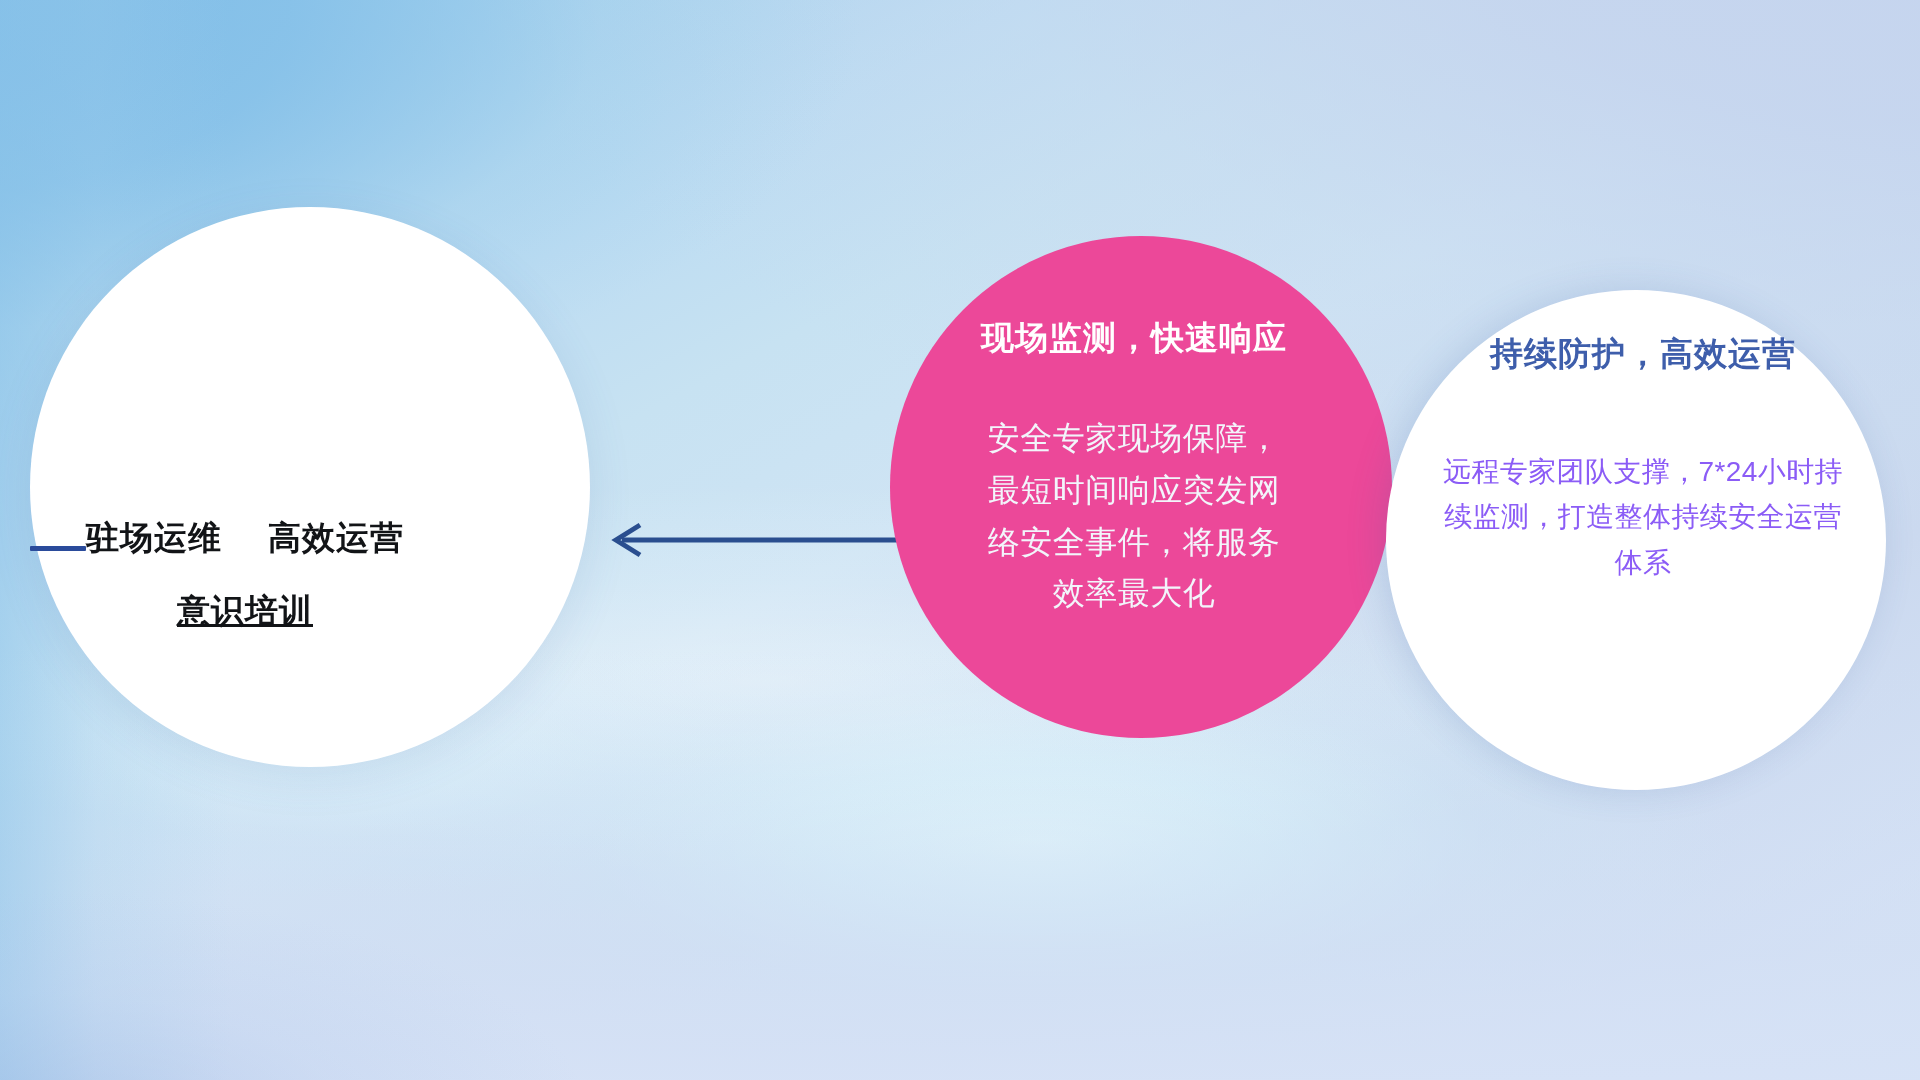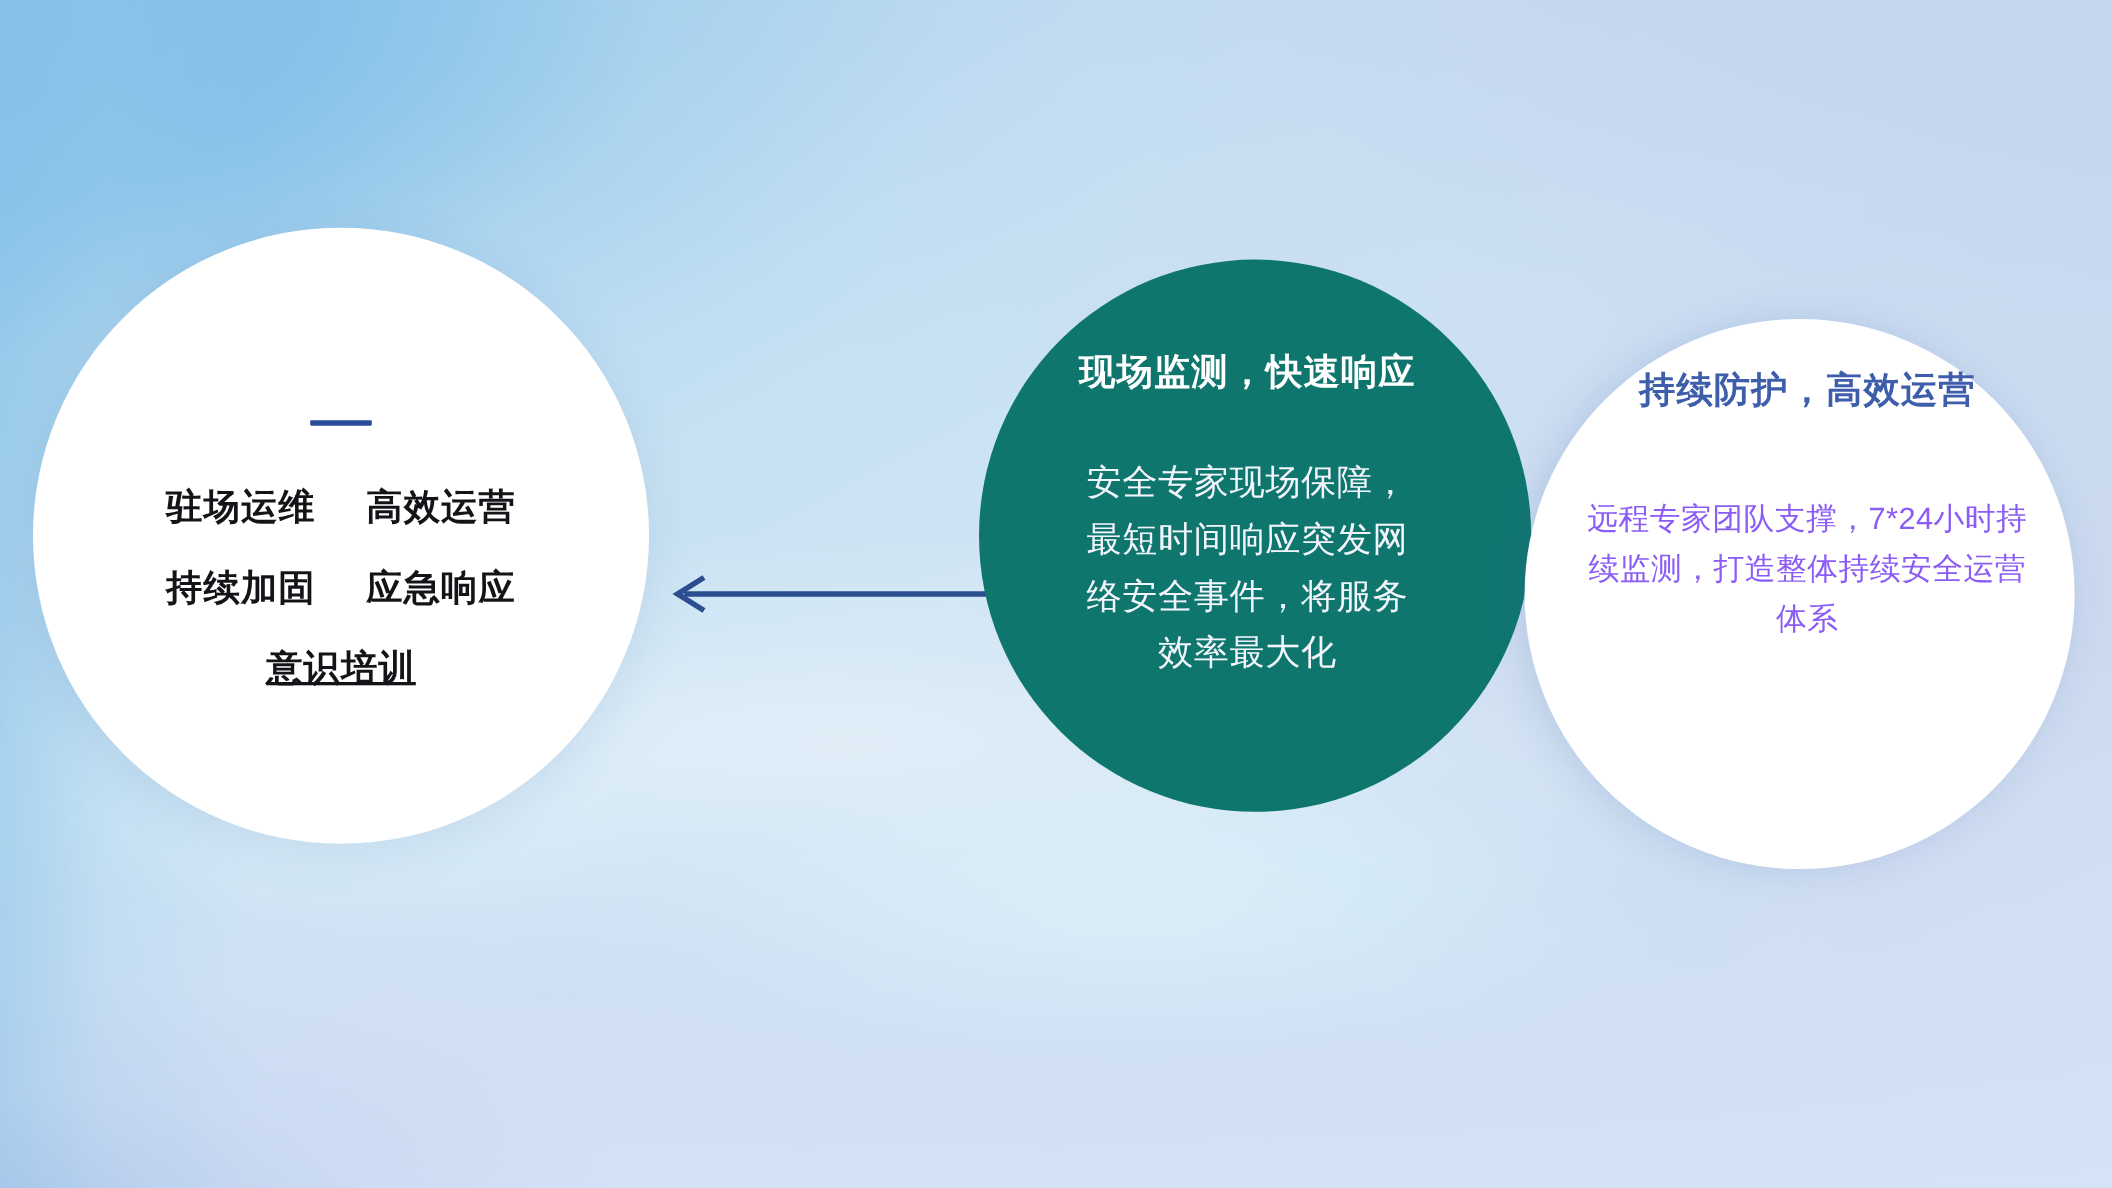--- a/index.html
+++ b/index.html
@@ -105,21 +105,21 @@
     height: 560px;
     background: #ffffff;
     box-shadow: 0 10px 44px rgba(70,110,170,0.13);
   }
 
   .circle-mid {
     left: 890px;
     top: 236px;
     width: 502px;
     height: 502px;
-    background: #0f766e;
+    background: #ec4899;
     z-index: 2;
   }
 
   .circle-right {
     left: 1386px;
     top: 290px;
     width: 500px;
     height: 500px;
     background: #ffffff;
     z-index: 3;
@@ -127,21 +127,21 @@
   }
 
   
   .left-inner {
     position: absolute;
     left: 0;
     top: 0;
     width: 560px;
     height: 560px;
     display: flex;
-    flex-direction: column;
+    flex-direction: row;
     align-items: center;
     justify-content: flex-start;
     padding-top: 175px;
     box-sizing: border-box;
   }
   .dash {
     width: 56px;
     height: 5px;
     background: #2a4b9b;
     border-radius: 1px;
@@ -262,24 +262,20 @@
   <div class="circle circle-left">
     <div class="left-inner">
       <div class="dash"></div>
       <div class="left-tag-rows">
 
         <div class="tag-row">
           <span>驻场运维</span>
           <span>高效运营</span>
         </div>
 
-        <div class="tag-row">
-          <span>持续加固</span>
-          <span>应急响应</span>
-        </div>
 
         <div class="tag-row single">
           <span>意识培训</span>
         </div>
 
       </div>
     </div>
   </div>
 
   <div class="circle circle-mid">

